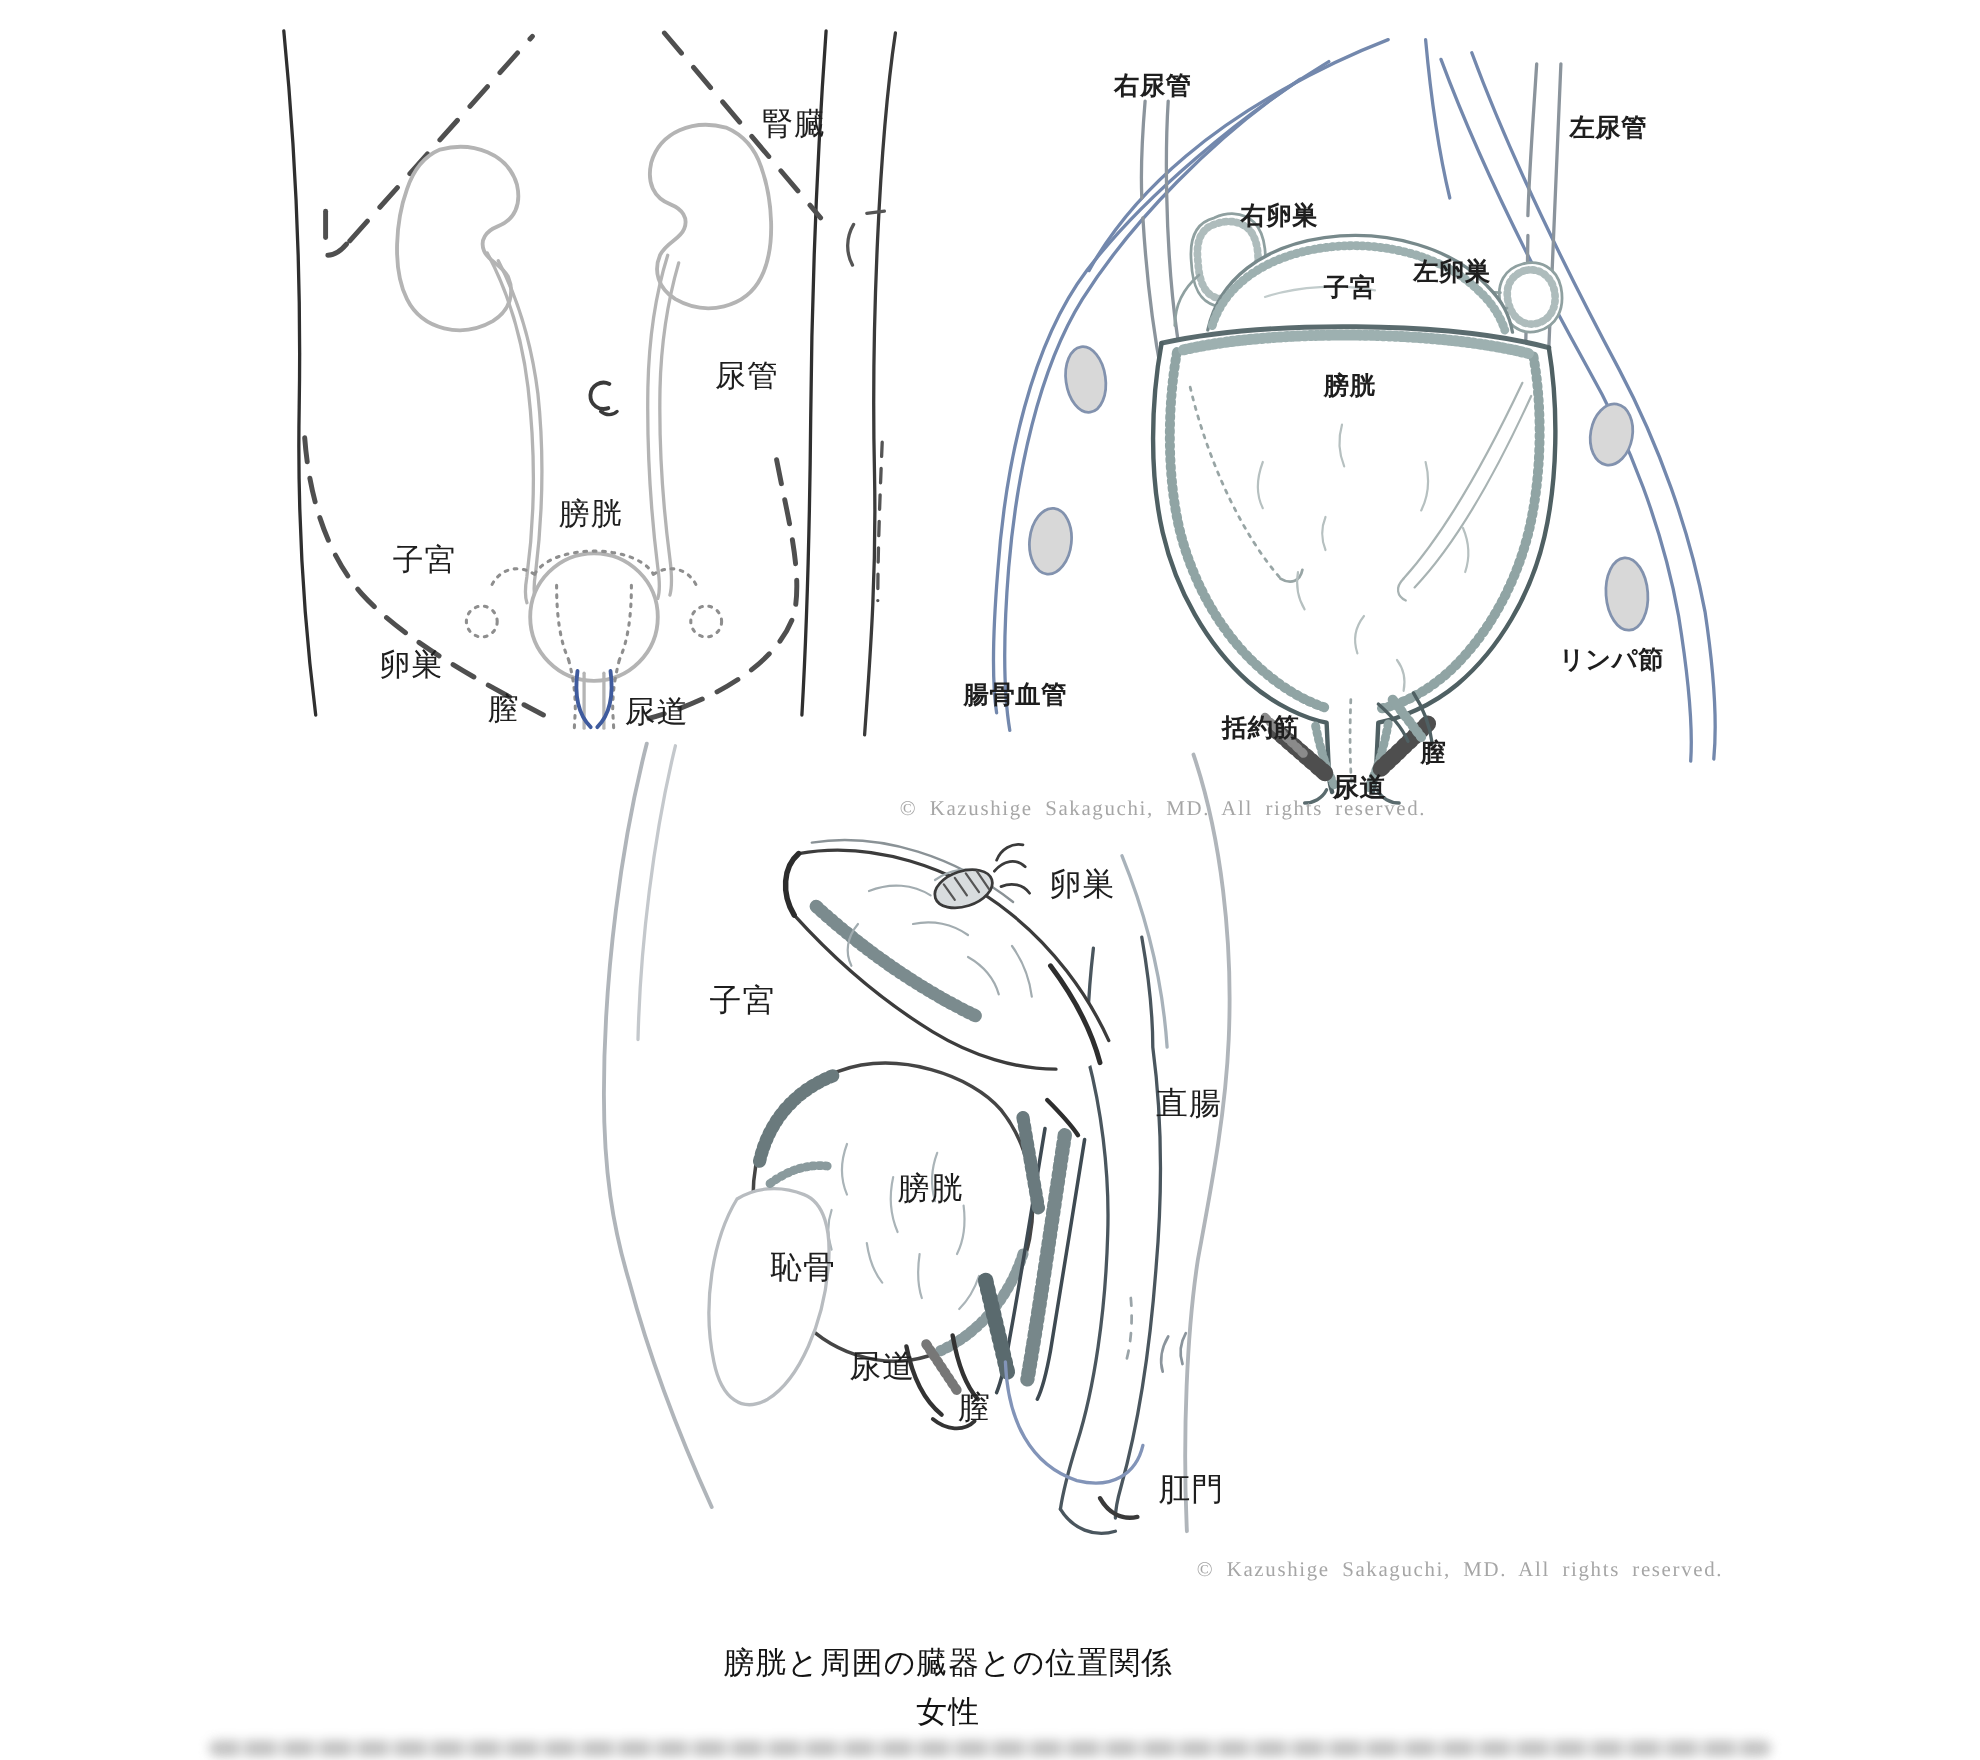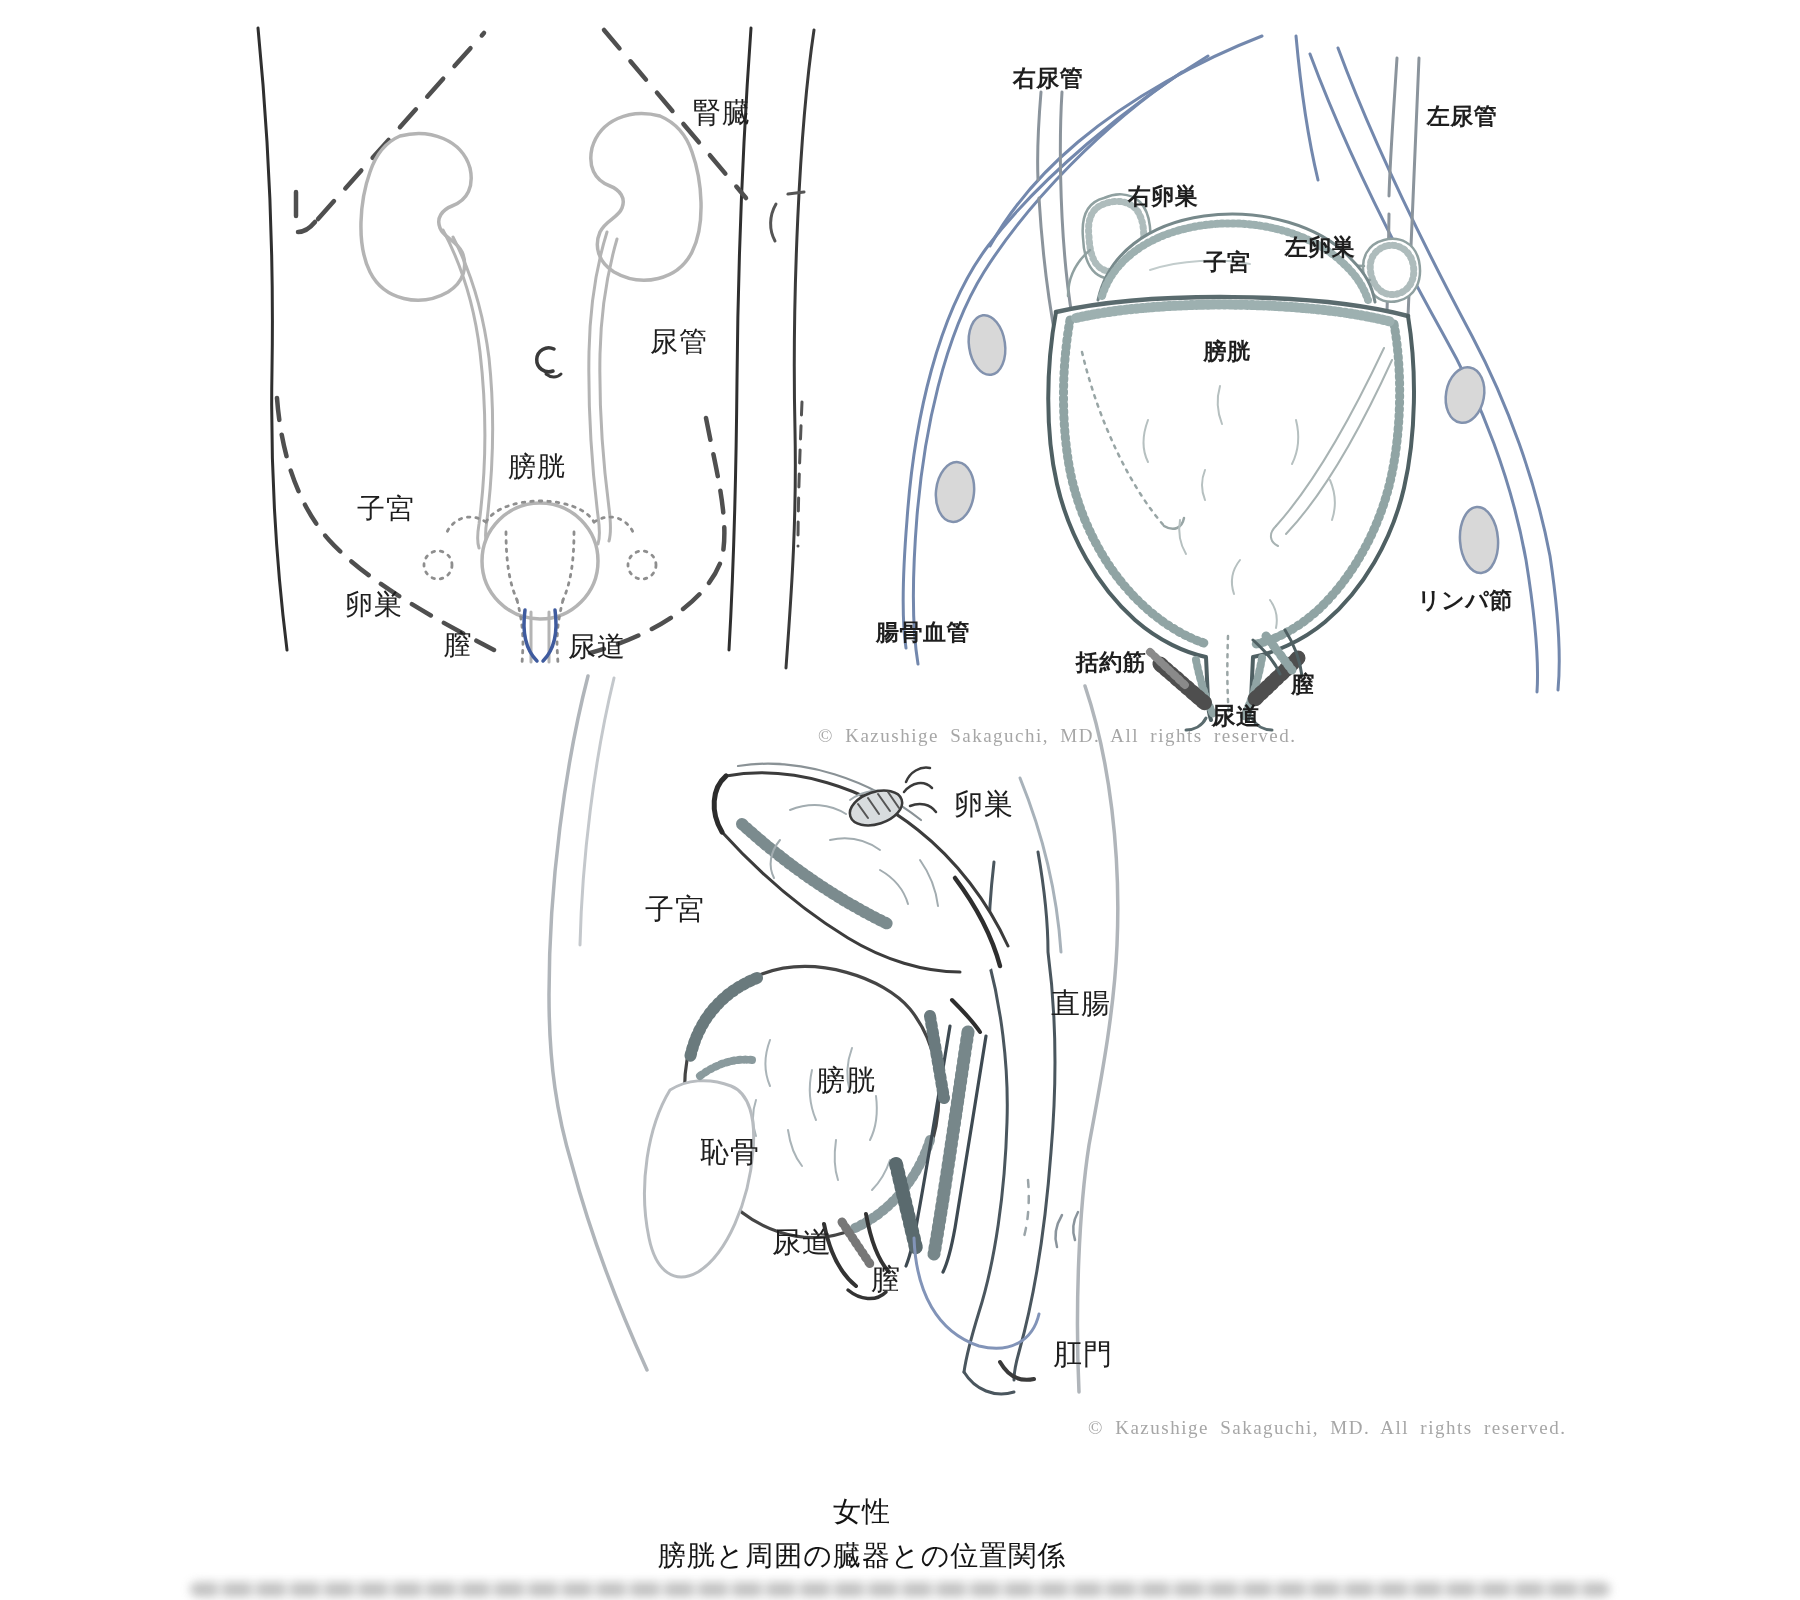--- a/index.html
+++ b/index.html
@@ -257,35 +257,35 @@
 <div class="lbl lbl-lg" style="left:597px;top:647px">尿道</div>
 
 <div class="lbl lbl-md" style="left:1048px;top:78px">右尿管</div>
 <div class="lbl lbl-md" style="left:1462px;top:116px">左尿管</div>
 <div class="lbl lbl-md" style="left:1163px;top:196px">右卵巣</div>
 <div class="lbl lbl-md" style="left:1320px;top:247px">左卵巣</div>
 <div class="lbl lbl-md" style="left:1227px;top:262px">子宮</div>
 <div class="lbl lbl-md" style="left:1227px;top:351px">膀胱</div>
 <div class="lbl lbl-md" style="left:1465px;top:600px">リンパ節</div>
 <div class="lbl lbl-md" style="left:923px;top:632px">腸骨血管</div>
-<div class="lbl lbl-md" style="left:1111px;top:662px">括約筋</div>
+<div class="lbl lbl-md" style="left:1146px;top:662px">括約筋</div>
 <div class="lbl lbl-md" style="left:1303px;top:684px">膣</div>
 <div class="lbl lbl-md" style="left:1236px;top:716px;font-size:24px">尿道</div>
 <div class="copyright" style="left:818px;top:700px">© Kazushige Sakaguchi, MD. All rights reserved.</div>
 
 <div class="lbl lbl-bt" style="left:984px;top:805px">卵巣</div>
 <div class="lbl lbl-bt" style="left:675px;top:910px">子宮</div>
 <div class="lbl lbl-bt" style="left:1081px;top:1004px">直腸</div>
 <div class="lbl lbl-bt" style="left:846px;top:1081px">膀胱</div>
 <div class="lbl lbl-bt" style="left:730px;top:1153px">恥骨</div>
 <div class="lbl lbl-bt" style="left:802px;top:1243px">尿道</div>
 <div class="lbl lbl-bt" style="left:886px;top:1280px">膣</div>
 <div class="lbl lbl-bt" style="left:1083px;top:1355px">肛門</div>
 <div class="copyright" style="left:1088px;top:1392px">© Kazushige Sakaguchi, MD. All rights reserved.</div>
 
 <div class="caption" style="top:1490px">
+  <div>膀胱と周囲の臓器との位置関係</div>
   <div>女性</div>
-  <div>膀胱と周囲の臓器との位置関係</div>
 </div>
 
 <div class="blurbar"></div>
 
 </div>
 
 </body></html>

